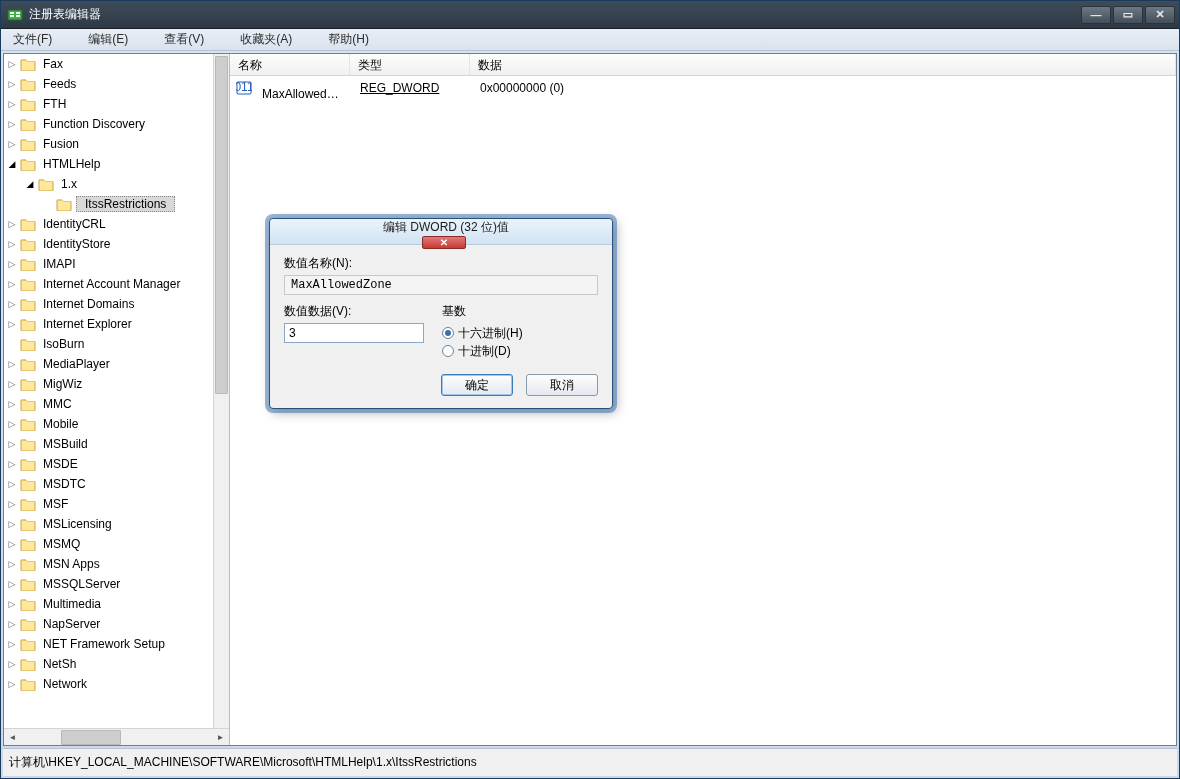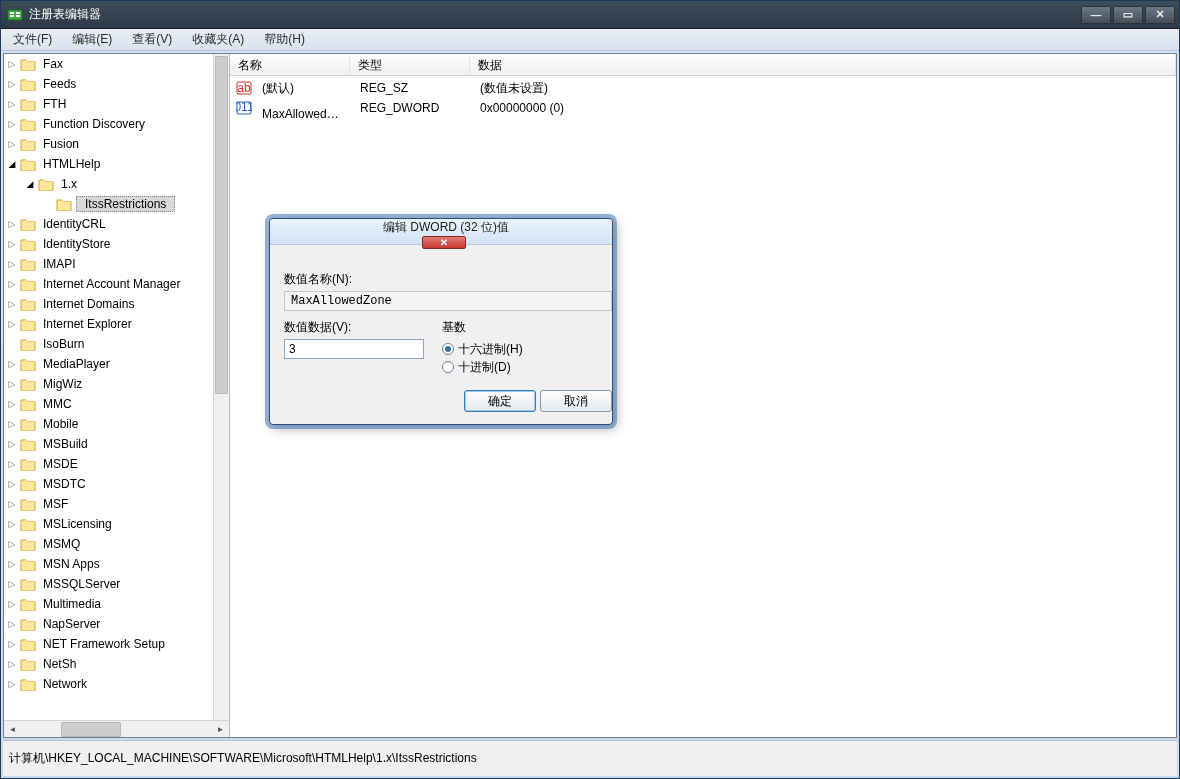--- a/index.html
+++ b/index.html
@@ -8,21 +8,21 @@
 
 .window { width: 1180px; height: 779px; border: 1px solid #1a3b5c; background: linear-gradient(#d7e4f2,#cbd9ea); display: flex; flex-direction: column; }
 .titlebar { height: 28px; background: linear-gradient(#3e4c5a,#2e3946); display: flex; align-items: center; color: #fff; padding: 0 4px; border-bottom: 1px solid #1a1f26; }
 .titlebar .appicon { width: 16px; height: 16px; margin: 0 6px 0 2px; }
 .titlebar .title { flex: 1; font-size: 12px; }
 .winbtns { display: flex; gap: 2px; }
 .winbtn { width: 30px; height: 18px; border-radius: 2px; background: linear-gradient(#6b7883,#444e58); border: 1px solid #2b3138; display: flex; align-items: center; justify-content: center; }
 .winbtn.close { background: linear-gradient(#6b7883,#444e58); }
 .winbtn span { color: #e8e8e8; font-weight: bold; font-size: 11px; pointer-events: none; }
 
-.menubar { height: 22px; background: linear-gradient(#e9eef5,#d9e2ee); border-bottom: 1px solid #b5c2d4; display: flex; align-items: flex-start; padding: 0 4px; gap: 4px; }
+.menubar { height: 22px; background: linear-gradient(#e9eef5,#d9e2ee); border-bottom: 1px solid #b5c2d4; display: flex; align-items: flex-start; padding: 0 4px; gap: 20px; }
 .menuitem { padding: 2px 8px; color: #2b2b2b; cursor: default; }
 
 .client { flex: 1; display: flex; background: #fff; border: 1px solid #6b8099; margin: 2px; position: relative; min-height: 0; }
 .tree { width: 226px; border-right: 1px solid #b6bdc6; background: #fff; display: flex; flex-direction: column; min-height: 0; }
 .tree-scroll { flex: 1; overflow: hidden; position: relative; }
 .tree-items { position: absolute; top: 0; left: 0; right: 16px; }
 .tree-row { height: 20px; display: flex; align-items: center; white-space: nowrap; padding-left: 2px; }
 .tree-row .twisty { width: 12px; height: 12px; margin-right: 2px; display: inline-flex; align-items: center; justify-content: center; color: #6a6a6a; font-size: 9px; }
 .tree-row .folder { width: 16px; height: 14px; margin-right: 4px; }
 .tree-row .label { padding: 1px 3px; }
@@ -39,39 +39,39 @@
 .list-header { height: 22px; background: linear-gradient(#fdfdfd,#f0f0f0); border-bottom: 1px solid #d4d4d4; display: flex; }
 .list-header .col { padding: 3px 8px; border-right: 1px solid #e4e4e4; }
 .col-name { width: 120px; }
 .col-type { width: 120px; }
 .col-data { flex: 1; }
 .list-body { flex: 1; padding-top: 2px; }
 .list-row { height: 20px; display: flex; align-items: center; }
 .list-row .cell { padding: 0 8px; white-space: nowrap; overflow: hidden; text-overflow: ellipsis; }
 .list-row .icon { width: 16px; height: 16px; margin-left: 6px; margin-right: 2px; flex-shrink: 0; }
 
-.statusbar { height: 36px; background: #f0f0f0; border-top: 1px solid #b5c2d4; display: flex; align-items: center; padding: 0 6px; margin: 0 2px 2px 2px; }
+.statusbar { height: 28px; background: #f0f0f0; border-top: 1px solid #b5c2d4; display: flex; align-items: center; padding: 0 6px; margin: 0 2px 2px 2px; }
 
 
 .dialog { position: absolute; left: 265px; top: 164px; width: 344px; background: #f0f0f0; border: 1px solid #2b4f7a; box-shadow: 0 0 0 4px rgba(70,120,180,0.55), 3px 3px 12px rgba(0,0,0,0.35); border-radius: 4px; }
 .dlg-title { height: 26px; background: linear-gradient(#eaf3fb,#d2e3f4); border-bottom: 1px solid #b9c9dc; display: flex; align-items: center; padding-left: 10px; border-radius: 4px 4px 0 0; flex-direction: column; }
 .dlg-title span { flex: 1; color: #1a1a1a; }
 .dlg-close { width: 44px; height: 18px; margin-right: 4px; background: linear-gradient(#e07a7a,#c83a32); border: 1px solid #8a2a24; border-radius: 2px; display: flex; align-items: center; justify-content: center; color: #fff; font-size: 10px; font-weight: bold; }
-.dlg-body { padding: 10px 0 12px 14px; margin-top: 16px; }
+.dlg-body { padding: 10px 14px 12px 14px; }
 .dlg-label { margin-bottom: 3px; color: #000; }
 .dlg-field-ro { width: 100%; height: 20px; border: 1px solid #c8c8c8; background: #f4f4f4; padding: 2px 6px; font-family: "Courier New", monospace; font-size: 12px; margin-bottom: 8px; }
 .dlg-row { display: flex; gap: 18px; }
 .dlg-col-left { width: 140px; }
 .dlg-input { width: 100%; height: 20px; border: 1px solid #8aa7c7; background: #fff; padding: 1px 4px; font-size: 12px; }
 .dlg-group { flex: 1; }
 .dlg-group-title { margin-bottom: 4px; }
 .radio-row { display: flex; align-items: center; gap: 4px; height: 18px; }
 .radio-dot { width: 12px; height: 12px; border: 1px solid #6a829c; border-radius: 50%; display: inline-flex; align-items: center; justify-content: center; background: #fff; }
 .radio-dot.checked::after { content: ""; width: 6px; height: 6px; background: #3a6ea5; border-radius: 50%; display: block; }
-.dlg-buttons { display: flex; justify-content: flex-end; gap: 4px; margin-top: 14px; }
+.dlg-buttons { display: flex; justify-content: flex-end; gap: 13px; margin-top: 14px; }
 .dlg-btn { width: 72px; height: 22px; border: 1px solid #8a9aab; background: linear-gradient(#fdfdfd,#e4e9ef); border-radius: 3px; text-align: center; line-height: 20px; cursor: default; }
 .dlg-btn.primary { border: 1px solid #3a7ab8; box-shadow: 0 0 0 1px #9fc8ec inset; }
 
 svg { display: block; }
 </style>
 </head>
 <body>
 
 <div class="window">
 
@@ -481,37 +481,26 @@
     <div class="list">
       <div class="list-header">
         <div class="col col-name">名称</div>
         <div class="col col-type">类型</div>
         <div class="col col-data">数据</div>
       </div>
       <div class="list-body" id="list-body">
           <div class="list-row">
             <span class="icon">
               <svg width="16" height="16" viewBox="0 0 16 16">
-                <rect x="1" y="2" width="14" height="12" rx="1" fill="#fff" stroke="#c33"></rect>
-                <text x="8" y="12" text-anchor="middle" font-size="8" fill="#c33" font-family="Arial">ab</text>
-              </svg>
-            </span>
-            <span class="cell col-name" style="width: 98px;">(默认)</span>
-            <span class="cell col-type" style="width: 120px;">REG_SZ</span>
-            <span class="cell col-data">(数值未设置)</span>
-          </div>
-          <div class="list-row">
-            <span class="icon">
-              <svg width="16" height="16" viewBox="0 0 16 16">
                 <rect x="1" y="2" width="14" height="12" rx="1" fill="#fff" stroke="#2560b8"></rect>
                 <text x="8" y="11" text-anchor="middle" font-size="7" fill="#2560b8" font-family="Arial">011</text>
               </svg>
             </span>
             <span class="cell col-name" style="width: 98px; margin-top: 12px;">MaxAllowedZo...</span>
-            <span class="cell col-type" style="width: 120px;">REG_DWORD</span>
+            <span class="cell col-type" style="width: 120px; text-decoration: underline;">REG_DWORD</span>
             <span class="cell col-data">0x00000000 (0)</span>
           </div>
         </div>
     </div>
 
     <div class="dialog">
       <div class="dlg-title">
         <span>编辑 DWORD (32 位)值</span>
         <div class="dlg-close">✕</div>
       </div>

